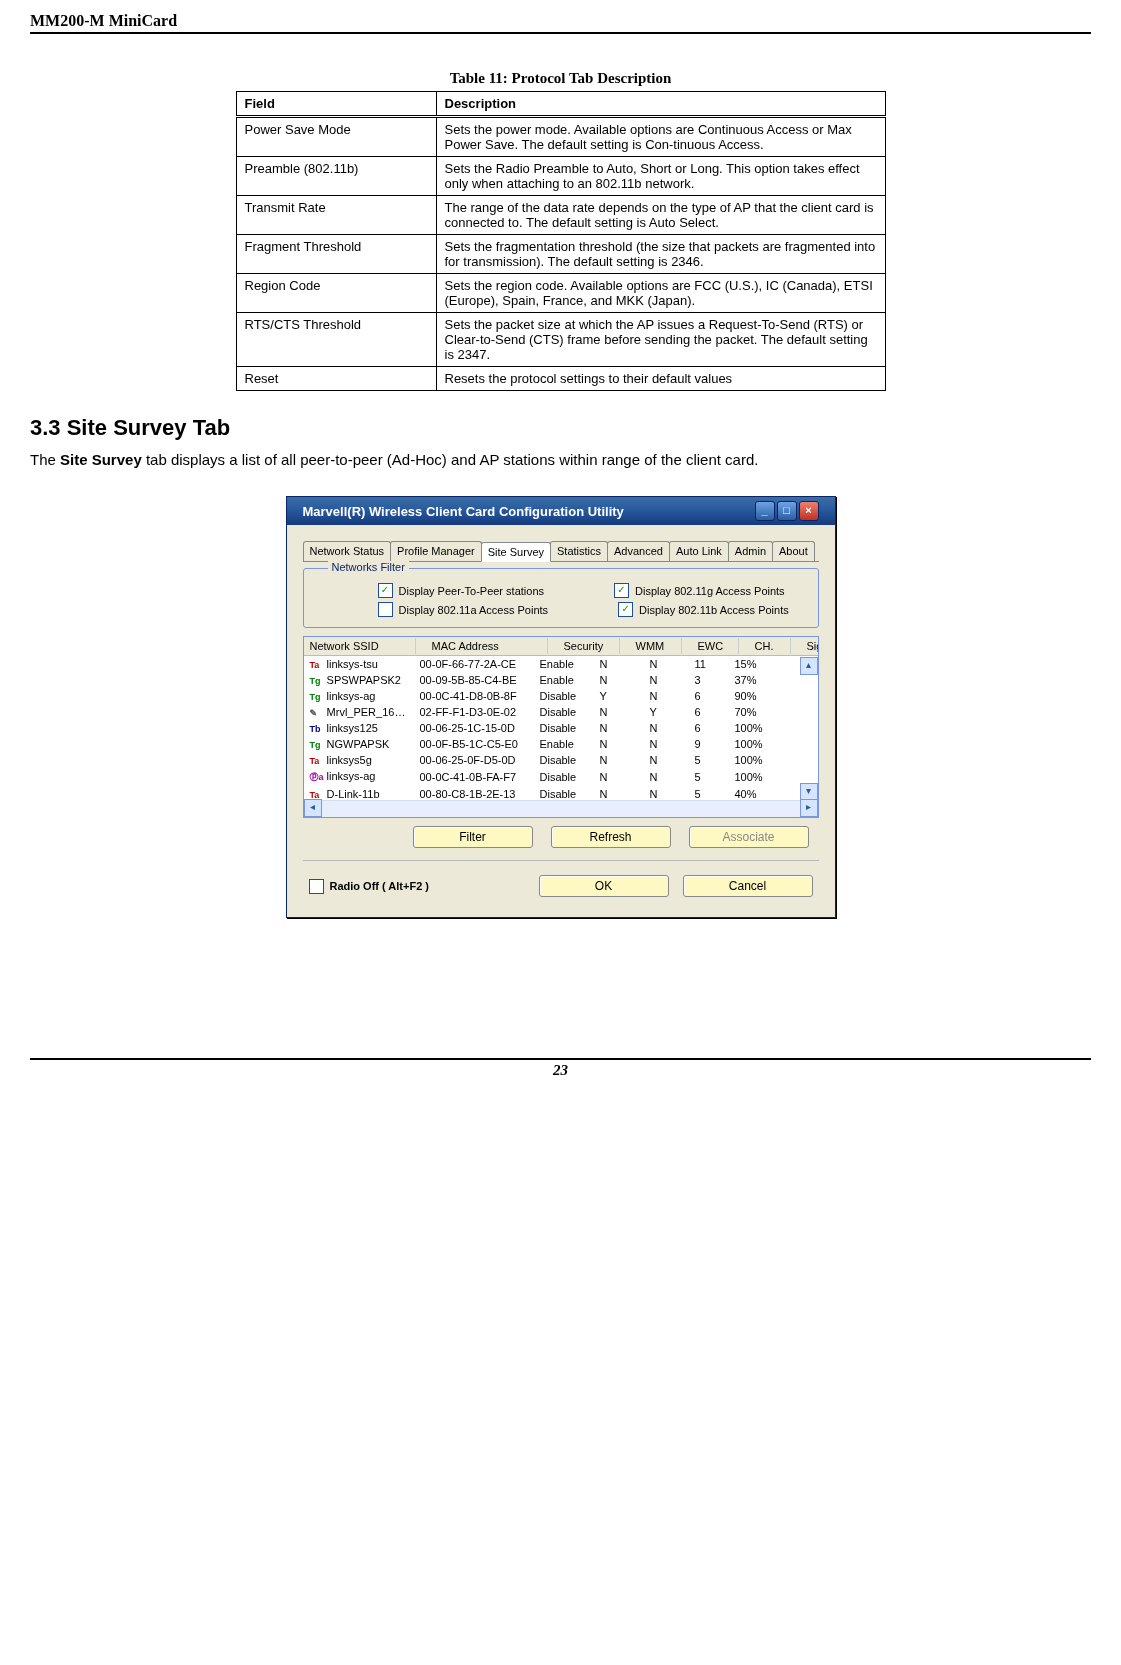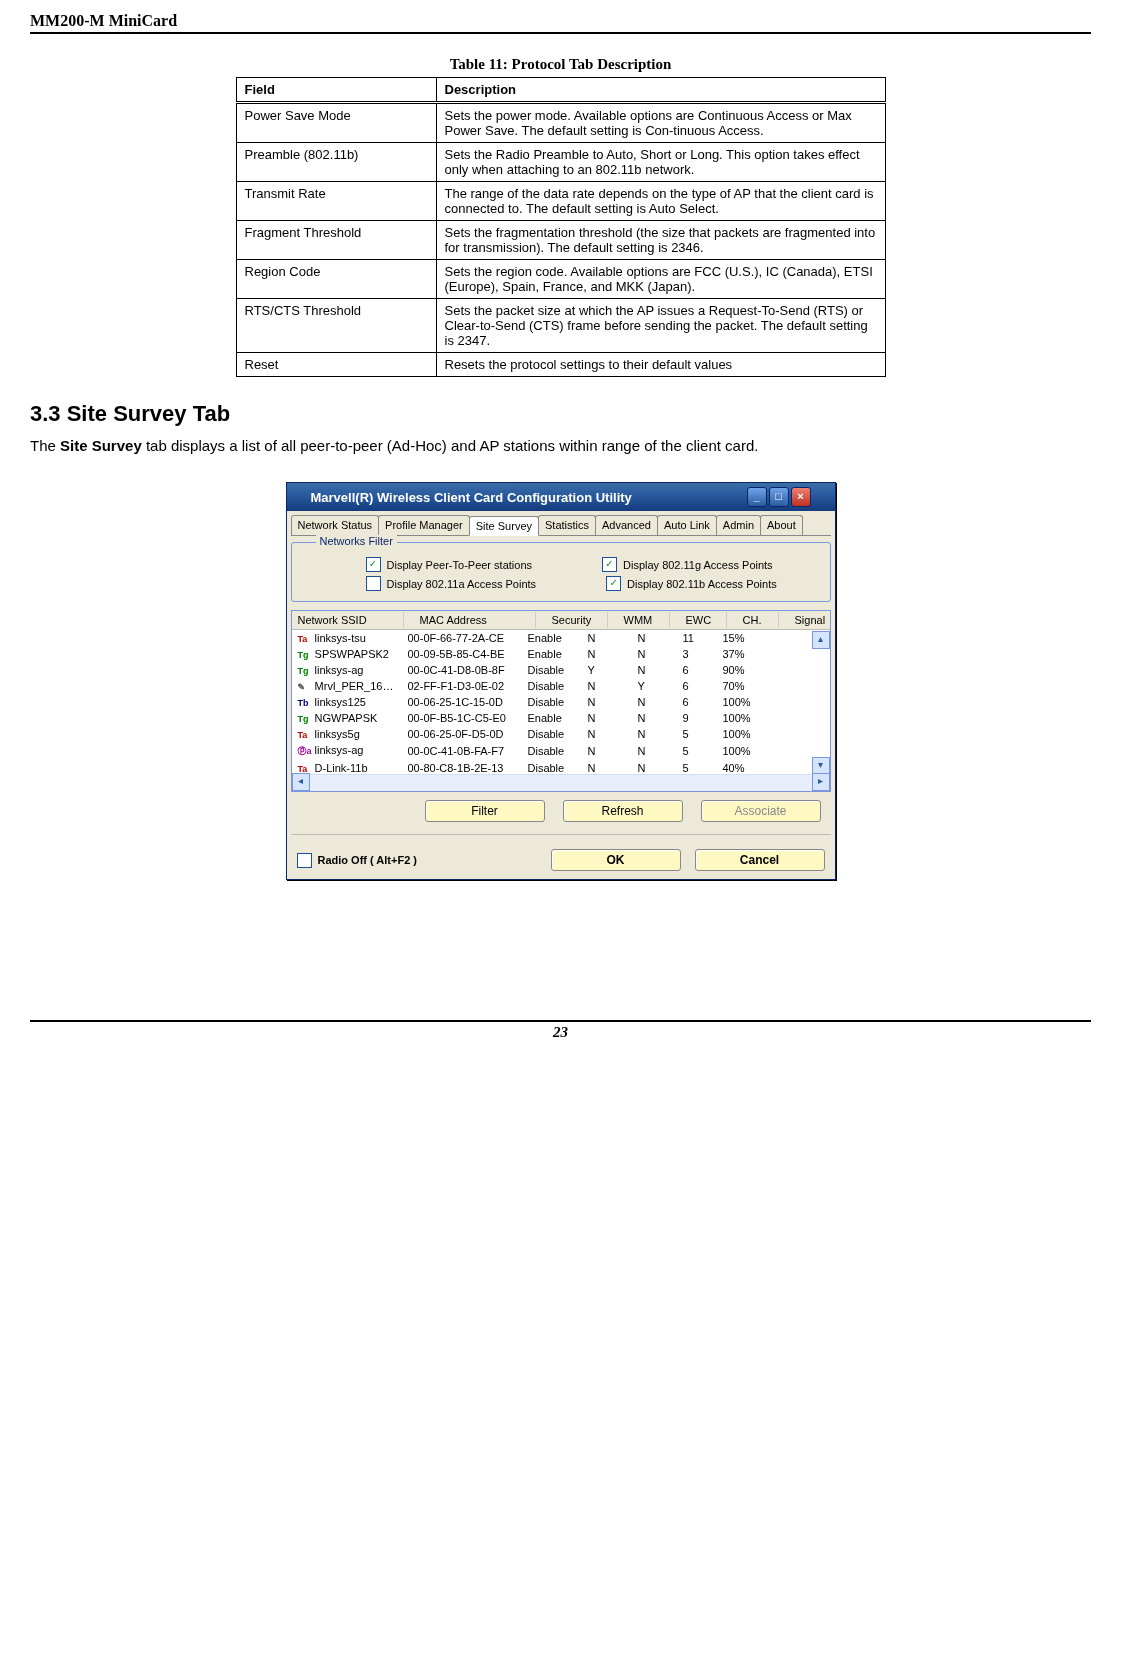--- a/index.html
+++ b/index.html
@@ -13,21 +13,21 @@
   .page {
     padding: 12px 30px 20px 30px;
     box-sizing: border-box;
   }
   .header-bar {
     font-family: "Times New Roman", serif;
     font-size: 16px;
     font-weight: bold;
     padding-bottom: 2px;
     border-bottom: 2px solid #000;
-    margin-bottom: 22px;
+    margin-bottom: 36px;
   }
   .table-caption {
     text-align: center;
     font-family: Liberation Serif, serif;
     font-weight: bold;
     font-size: 15px;
     margin-bottom: 4px;
   }
   table.desc {
     border-collapse: collapse;
@@ -71,38 +71,38 @@
     border: 1px solid #0a246a;
     background: #ece9d8;
     box-shadow: 1px 1px 0 #000;
     font-family: Tahoma, Arial, sans-serif;
     font-size: 11px;
     text-align: left;
   }
   .xp-titlebar {
     background: linear-gradient(#3a6ea5,#2a5ca0 40%,#153a7e);
     color: #fff;
-    padding: 4px 24px;
+    padding: 4px 16px;
     font-weight: bold;
     font-size: 13px;
     display: flex;
     justify-content: space-between;
     align-items: center;
   }
   .xp-caption-btns { display:flex; gap:2px; }
   .xp-cap-btn {
     width:18px; height:18px;
     background: linear-gradient(#6fa3e8,#2a5ca0);
     border:1px solid #0a246a; border-radius:3px;
     color:#fff; font-weight:bold; font-size:11px;
     line-height:16px; text-align:center;
   }
   .xp-cap-btn.close { background: linear-gradient(#f08070,#c03020); }
   .xp-client {
-    padding: 4px;
+    padding: 16px;
     background:#ece9d8;
   }
   .xp-tabs {
     display:flex;
     border-bottom:1px solid #888;
     margin-bottom:6px;
     font-size:11px;
   }
   .xp-tab {
     padding:3px 6px;
@@ -200,21 +200,21 @@
     font-size:12px; text-align:center;
     box-shadow: inset 1px 1px 0 #fff;
   }
   .xp-btn.disabled { color:#888; }
   .sep { border-top:1px solid #bbb; margin:4px 0 10px 0; }
   .bottom-row {
     display:flex; justify-content:space-between; 
     padding: 4px 6px 4px 6px;
   }
   .bottom-row .right { display:flex; gap:14px; }
-  .bottom-row .xp-btn { font-weight:bold; min-width:100px; }
+  .bottom-row .xp-btn { font-weight:normal; min-width:100px; }
 
   .fig-caption {
     text-align:center;
     font-family:"Times New Roman", serif;
     font-weight:bold;
     font-size:15px;
     margin-top:14px;
   }
   .footer {
     border-top:2px solid #000;

